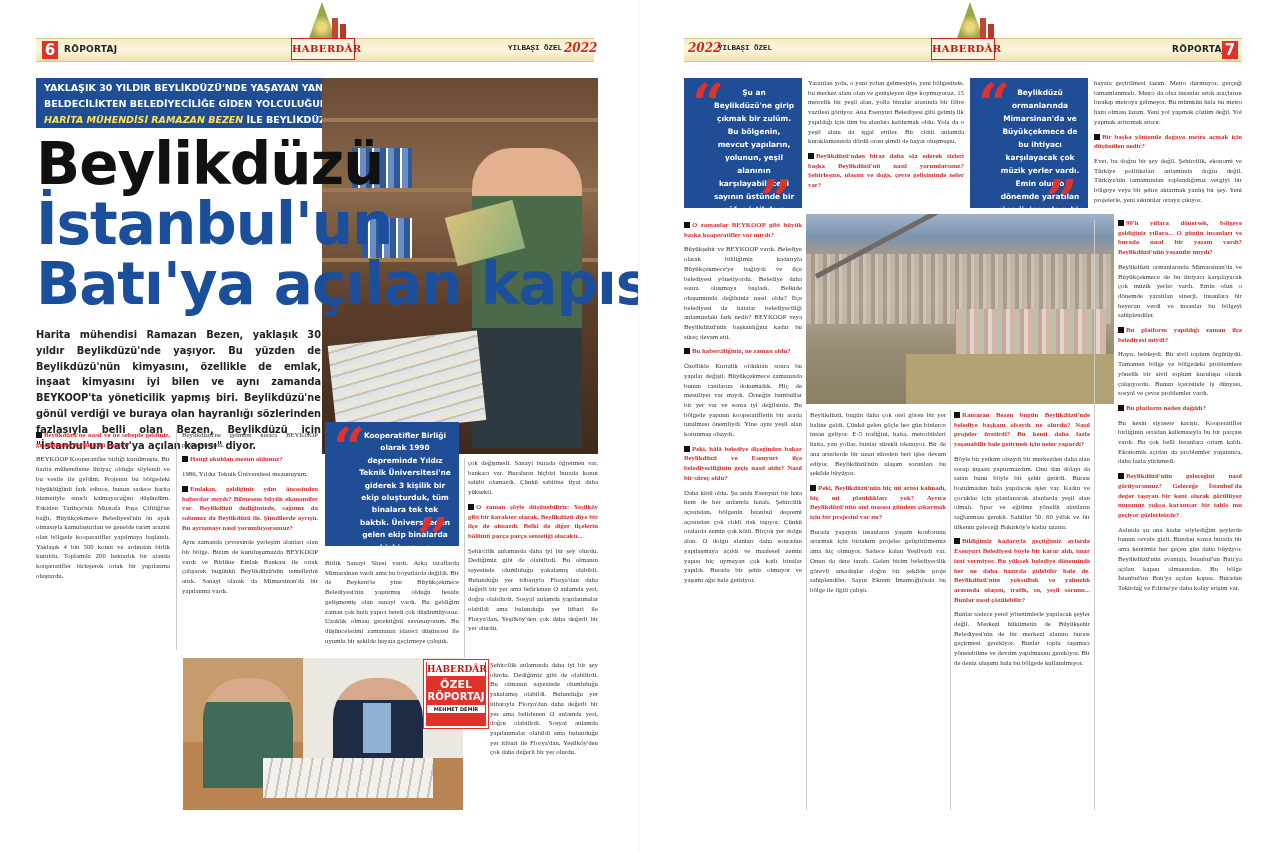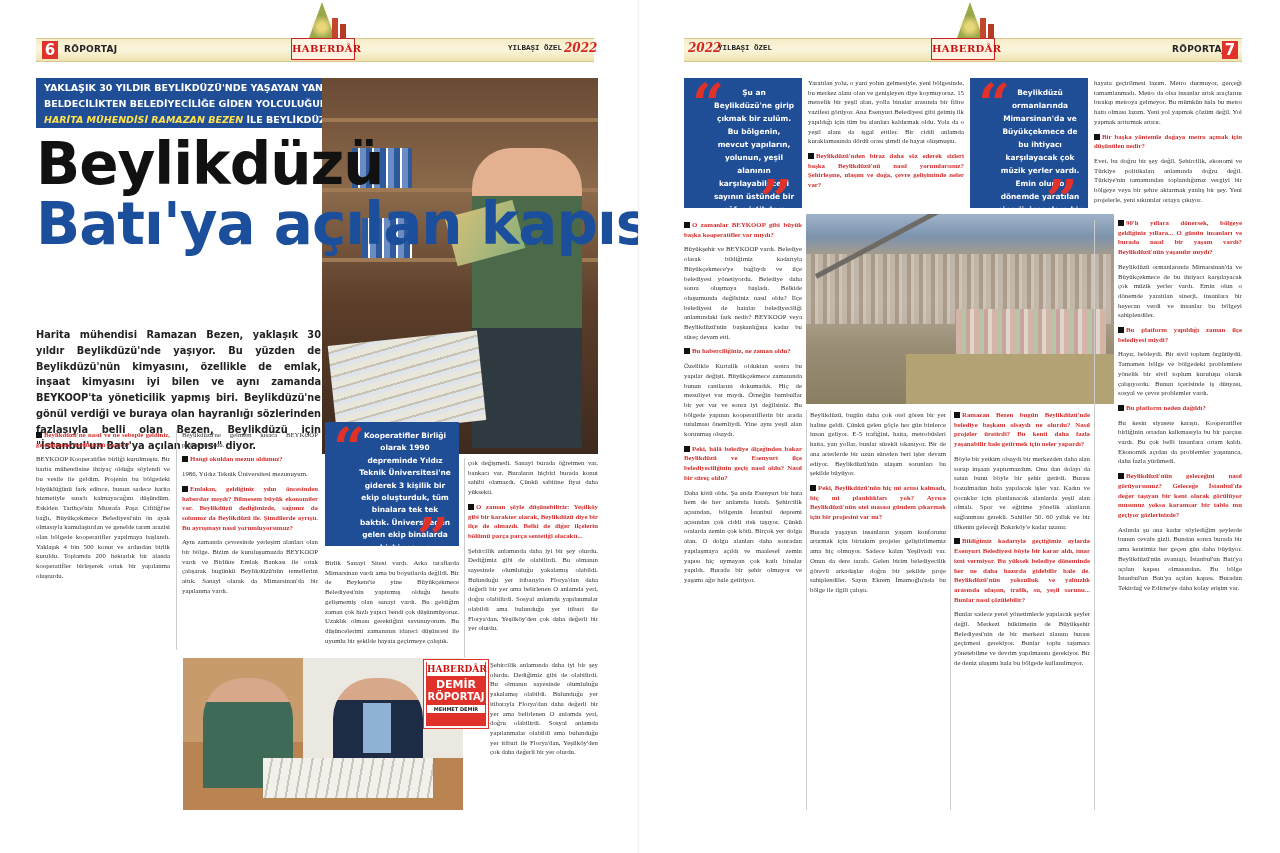--- a/index.html
+++ b/index.html
@@ -101,20 +101,21 @@
     <div class="shelf" style="top:180px;"></div>
     <div class="books" style="top:70px;"></div>
     <div class="books" style="top:140px;left:40px;width:50px;"></div>
     <div class="man"></div>
     <div class="mag"></div>
     <div class="paper"></div>
   </div>
 
   <div class="headline">
     <span class="l1">Beylikdüzü</span>
+    <span class="l2">İstanbul'un</span>
     <span class="l3">Batı'ya açılan kapısı</span>
   </div>
 
   <div class="lead">Harita mühendisi Ramazan Bezen, yaklaşık 30 yıldır Beylikdüzü'nde yaşıyor. Bu yüzden de Beylikdüzü'nün kimyasını, özellikle de emlak, inşaat kimyasını iyi bilen ve aynı zamanda BEYKOOP'ta yöneticilik yapmış biri. Beylikdüzü'ne gönül verdiği ve buraya olan hayranlığı sözlerinden fazlasıyla belli olan Bezen, Beylikdüzü için "İstanbul'un Batı'ya açılan kapısı" diyor.</div>
 
   <div class="quote q-left">
     <span class="qo">“</span>
     <span class="qt">Kooperatifler Birliği olarak 1990 depreminde Yıldız Teknik Üniversitesi'ne giderek 3 kişilik bir ekip oluşturduk, tüm binalara tek tek baktık. Üniversiteden gelen ekip binalarda hiçbir sorun olmadığını, hatta eğer burlara bir şey olursa İstanbul'da taş taş üstüne kalmaz dediler.</span>
     <span class="qc">”</span>
   </div>
@@ -146,21 +147,21 @@
 
   <div class="photo photo-int">
     <div class="wall"></div>
     <div class="p1"></div>
     <div class="p2"></div>
     <div class="shirt"></div>
     <div class="docs"></div>
   </div>
   <div class="badge">
     <span class="b1">HABERDÂR</span>
-    <span class="b2">DEMİR</span>
+    <span class="b2">ÖZEL</span>
     <span class="b3">RÖPORTAJ</span>
     <span class="b4">MEHMET DEMİR</span>
   </div>
 </div>
 
 <div class="gutter"></div>
 
 <div class="page right">
   <div class="tree" style="left:300px;">
     <div class="t1"></div>

